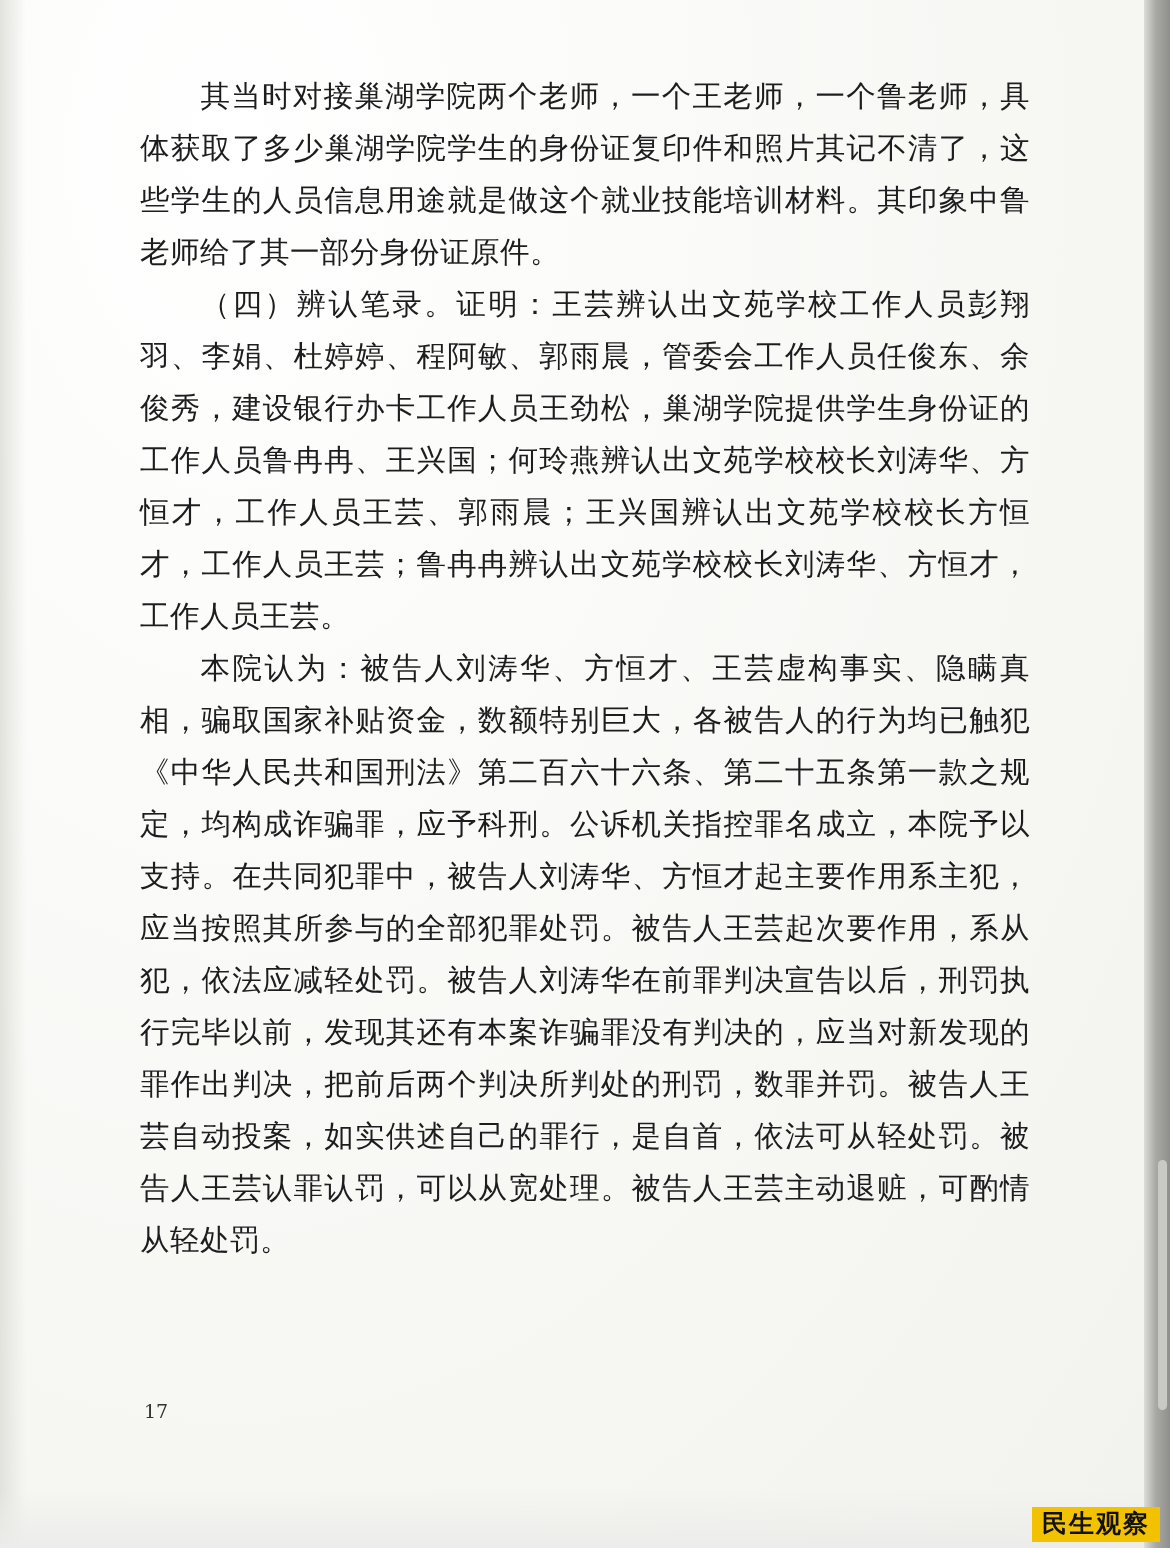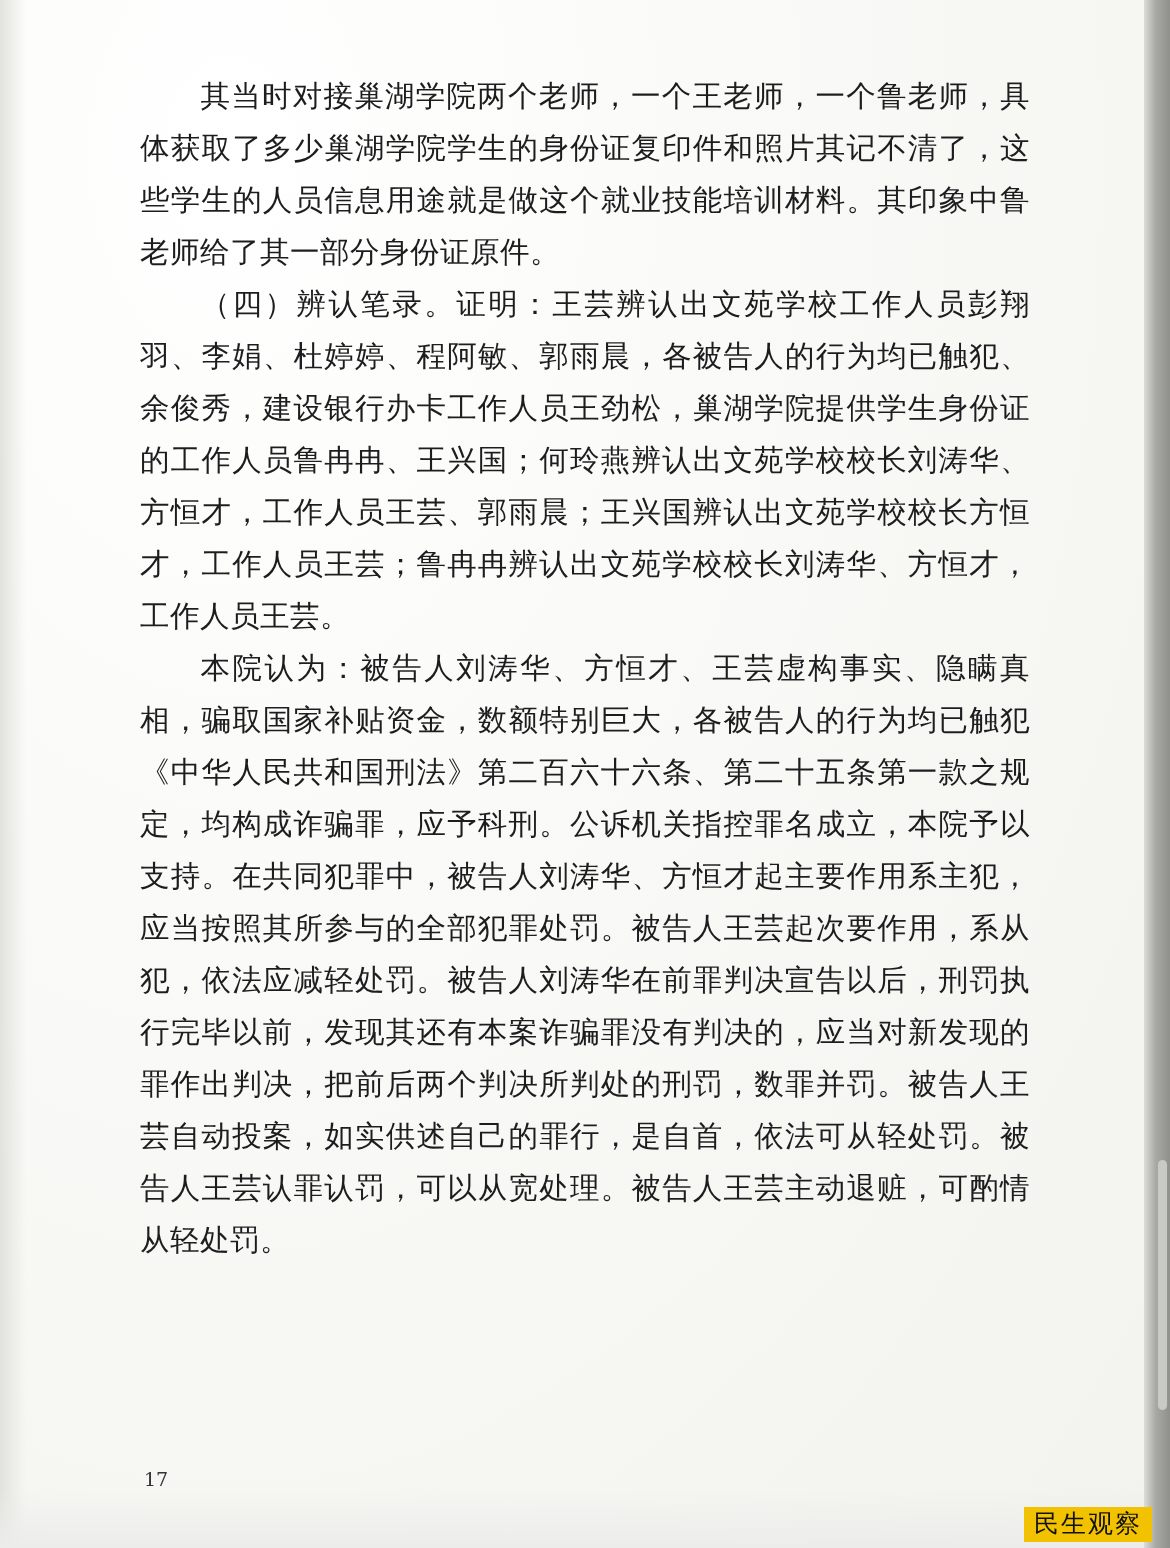--- a/index.html
+++ b/index.html
@@ -77,49 +77,49 @@
     margin: 0 0 0 0;
     text-indent: 0;
     letter-spacing: 0.5px;
   }
   .body-text p.indent {
     text-indent: 2.05em;
   }
   .page-number {
     position: absolute;
     left: 144px;
-    top: 1468px;
+    top: 1400px;
     font-family: "DejaVu Serif", "Liberation Serif", serif;
     font-size: 19px;
     color: #333;
   }
   .watermark {
     position: absolute;
-    right: 18px;
+    right: 10px;
     bottom: 6px;
     background: #f2c200;
     color: #111;
     font-family: "DejaVu Sans", "Liberation Sans", sans-serif;
     font-size: 25px;
-    font-weight: normal;
+    font-weight: bold;
     letter-spacing: 2px;
     padding: 4px 10px 6px 10px;
     line-height: 1;
   }
 </style>
 </head>
 <body>
 
 <div class="page-wrap">
 
   <div class="sheet">
 
     <div class="body-text">
       <p class="indent">其当时对接巢湖学院两个老师，一个王老师，一个鲁老师，具体获取了多少巢湖学院学生的身份证复印件和照片其记不清了，这些学生的人员信息用途就是做这个就业技能培训材料。其印象中鲁老师给了其一部分身份证原件。</p>
-      <p class="indent">（四）辨认笔录。证明：王芸辨认出文苑学校工作人员彭翔羽、李娟、杜婷婷、程阿敏、郭雨晨，各被告人的行为均已触犯、余俊秀，建设银行办卡工作人员王劲松，巢湖学院提供学生身份证的工作人员鲁冉冉、王兴国；何玲燕辨认出文苑学校校长刘涛华、方恒才，工作人员王芸、郭雨晨；王兴国辨认出文苑学校校长方恒才，工作人员王芸；鲁冉冉辨认出文苑学校校长刘涛华、方恒才，工作人员王芸。</p>
+      <p class="indent">（四）辨认笔录。证明：王芸辨认出文苑学校工作人员彭翔羽、李娟、杜婷婷、程阿敏、郭雨晨，管委会工作人员任俊东、余俊秀，建设银行办卡工作人员王劲松，巢湖学院提供学生身份证的工作人员鲁冉冉、王兴国；何玲燕辨认出文苑学校校长刘涛华、方恒才，工作人员王芸、郭雨晨；王兴国辨认出文苑学校校长方恒才，工作人员王芸；鲁冉冉辨认出文苑学校校长刘涛华、方恒才，工作人员王芸。</p>
       <p class="indent">本院认为：被告人刘涛华、方恒才、王芸虚构事实、隐瞒真相，骗取国家补贴资金，数额特别巨大，各被告人的行为均已触犯《中华人民共和国刑法》第二百六十六条、第二十五条第一款之规定，均构成诈骗罪，应予科刑。公诉机关指控罪名成立，本院予以支持。在共同犯罪中，被告人刘涛华、方恒才起主要作用系主犯，应当按照其所参与的全部犯罪处罚。被告人王芸起次要作用，系从犯，依法应减轻处罚。被告人刘涛华在前罪判决宣告以后，刑罚执行完毕以前，发现其还有本案诈骗罪没有判决的，应当对新发现的罪作出判决，把前后两个判决所判处的刑罚，数罪并罚。被告人王芸自动投案，如实供述自己的罪行，是自首，依法可从轻处罚。被告人王芸认罪认罚，可以从宽处理。被告人王芸主动退赃，可酌情从轻处罚。</p>
     </div>
 
     <div class="page-number">17</div>
 
   </div>
 
   <div class="gutter"></div>
   <div class="scrollbar-thumb"></div>
 

